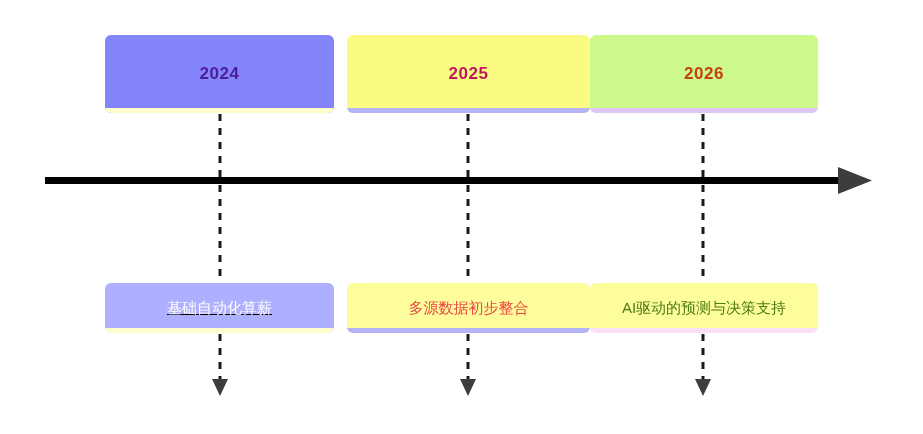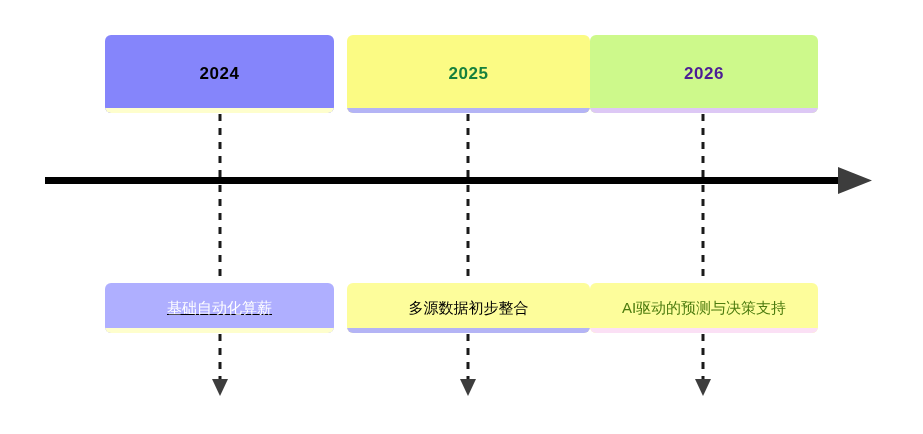--- a/index.html
+++ b/index.html
@@ -119,41 +119,41 @@
     </g>
 
     <g>
       <line x1="45" y1="180.5" x2="845" y2="180.5" stroke="#000000" stroke-width="7"></line>
       <polygon points="838,167 872,180.5 838,194" fill="#3d3d3d"></polygon>
     </g>
   </svg>
 
   <div class="node period node-p0" style="background:#8585fb;">
     <span class="node-accent" style="background:#fefecd;"></span>
-    <span class="node-label" style="color:#000000;">2024</span>
+    <span class="node-label" style="color:#4c1d95;">2024</span>
   </div>
 
   <div class="node period node-p1" style="background:#fbfb84;">
     <span class="node-accent" style="background:#b4b4f5;"></span>
-    <span class="node-label" style="color:#15803d;">2025</span>
+    <span class="node-label" style="color:#be185d;">2025</span>
   </div>
 
   <div class="node period node-p2" style="background:#cdf98b;">
     <span class="node-accent" style="background:#ddc8f5;"></span>
-    <span class="node-label" style="color:#4c1d95;">2026</span>
+    <span class="node-label" style="color:#c2410c;">2026</span>
   </div>
 
   <div class="node milestone node-m0" style="background:#afafff;">
     <span class="node-accent" style="background:#fefecd;"></span>
     <span class="node-label" style="color:#ffffff;">基础自动化算薪</span>
   </div>
 
   <div class="node milestone node-m1" style="background:#fdfd9b;">
     <span class="node-accent" style="background:#b4b4f5;"></span>
-    <span class="node-label" style="color:#000000;">多源数据初步整合</span>
+    <span class="node-label" style="color:#ef4444;">多源数据初步整合</span>
   </div>
 
   <div class="node milestone node-m2" style="background:#fdfd9b;">
     <span class="node-accent" style="background:#fbe0f5;"></span>
     <span class="node-label" style="color:#4d7c0f;">AI驱动的预测与决策支持</span>
   </div>
 
 </div>
 
 </body></html>

